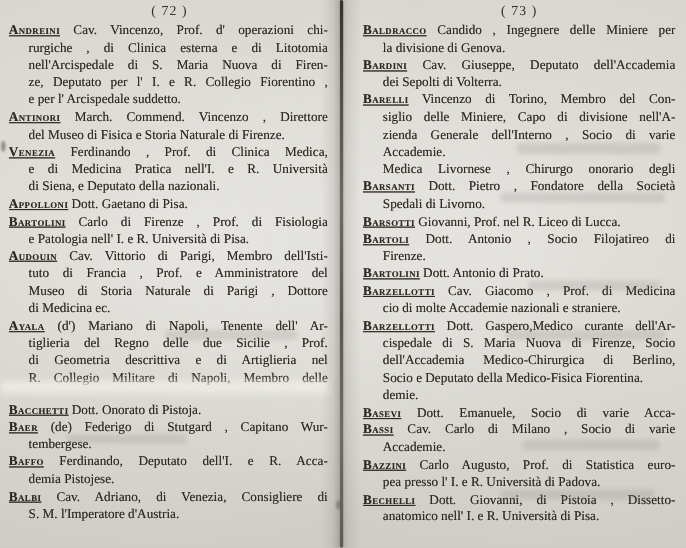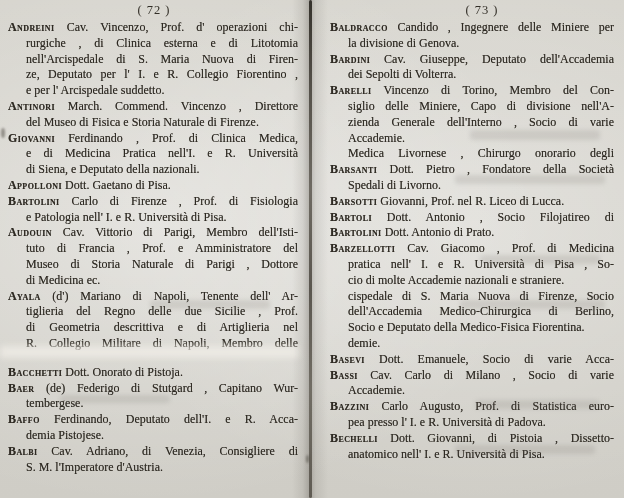--- a/index.html
+++ b/index.html
@@ -45,41 +45,42 @@
   .page-right { left: 328px; width: 296px; }
 
   .page-number {
     position: absolute; top: 3px; left: 0; right: 0;
     text-align: center;
     font-size: 12.5px;
     letter-spacing: 1px;
     color: #322e27;
   }
   .page-left  .page-number { left: 8px;  width: 292px; right: auto; }
-  .page-right .page-number { left: 12px;  width: 284px; right: auto; text-align: center; }
+  .page-right .page-number { left: 2px;  width: 284px; right: auto; text-align: center; }
 
   .entries {
     position: absolute; top: 20px;
     font-size: 12px;
     line-height: 15.8px;
     color: #2e2a23;
     text-shadow: 0 0 0.5px rgba(46,42,35,0.55);
   }
   .page-left  .entries { left: 8px;   width: 290px; }
   .page-right .entries { left: 330px; width: 282px; left: 2px; width: 284px; }
 
   .entry { margin: 0; }
   .entry.gap-after { margin-bottom: 13px; }
   .line { white-space: nowrap; overflow: hidden; }
   .line.cont { padding-left: 18px; }
   .line.just { text-align: justify; text-align-last: justify; }
   .sname {
     font-variant: small-caps;
     font-weight: bold;
     letter-spacing: 0.4px;
+    text-decoration: underline;
   }
 
   
   .streak {
     position: absolute;
     background: rgba(240,238,231,0.75);
     filter: blur(3px);
     pointer-events: none;
   }
   .bleed {
@@ -110,21 +111,21 @@
           <div class="line cont just">rurgiche , di Clinica esterna e di Litotomia</div>
           <div class="line cont just">nell'Arcispedale di S. Maria Nuova di Firen-</div>
           <div class="line cont just">ze, Deputato per l' I. e R. Collegio Fiorentino ,</div>
           <div class="line cont">e per l' Arcispedale suddetto.</div>
         </div>
         <div class="entry">
           <div class="line just"><span class="sname">Antinori</span> March. Commend. Vincenzo , Direttore</div>
           <div class="line cont">del Museo di Fisica e Storia Naturale di Firenze.</div>
         </div>
         <div class="entry">
-          <div class="line just"><span class="sname">Giovanni</span> Ferdinando , Prof. di Clinica Medica,</div>
+          <div class="line just"><span class="sname">Venezia</span> Ferdinando , Prof. di Clinica Medica,</div>
           <div class="line cont just">e di Medicina Pratica nell'I. e R. Università</div>
           <div class="line cont">di Siena, e Deputato della nazionali.</div>
         </div>
         <div class="entry">
           <div class="line"><span class="sname">Appolloni</span> Dott. Gaetano di Pisa.</div>
         </div>
         <div class="entry">
           <div class="line just"><span class="sname">Bartolini</span> Carlo di Firenze , Prof. di Fisiologia</div>
           <div class="line cont">e Patologia nell' I. e R. Università di Pisa.</div>
         </div>
@@ -180,30 +181,31 @@
         <div class="entry">
           <div class="line cont just">Medica Livornese , Chirurgo onorario degli</div>
           <div class="line just"><span class="sname">Barsanti</span> Dott. Pietro , Fondatore della Società</div>
           <div class="line cont">Spedali di Livorno.</div>
         </div>
         <div class="entry">
           <div class="line"><span class="sname">Barsotti</span> Giovanni, Prof. nel R. Liceo di Lucca.</div>
         </div>
         <div class="entry">
           <div class="line just"><span class="sname">Bartoli</span> Dott. Antonio , Socio Filojatireo di</div>
+          <div class="line cont">Firenze.</div>
         </div>
         <div class="entry">
           <div class="line"><span class="sname">Bartolini</span> Dott. Antonio di Prato.</div>
         </div>
         <div class="entry">
           <div class="line just"><span class="sname">Barzellotti</span> Cav. Giacomo , Prof. di Medicina</div>
-          <div class="line cont just">pratica nell' I. e R. Università di Pisa , So-</div>
           <div class="line cont">cio di molte Accademie nazionali e straniere.</div>
         </div>
         <div class="entry">
+          <div class="line just"><span class="sname">Barzellotti</span> Dott. Gaspero,Medico curante dell'Ar-</div>
           <div class="line cont just">cispedale di S. Maria Nuova di Firenze, Socio</div>
           <div class="line cont just">dell'Accademia Medico-Chirurgica di Berlino,</div>
           <div class="line cont">Socio e Deputato della Medico-Fisica Fiorentina.</div>
         </div>
         <div class="entry">
           <div class="line cont">demie.</div>
           <div class="line just"><span class="sname">Basevi</span> Dott. Emanuele, Socio di varie Acca-</div>
         </div>
         <div class="entry">
           <div class="line just"><span class="sname">Bassi</span> Cav. Carlo di Milano , Socio di varie</div>

